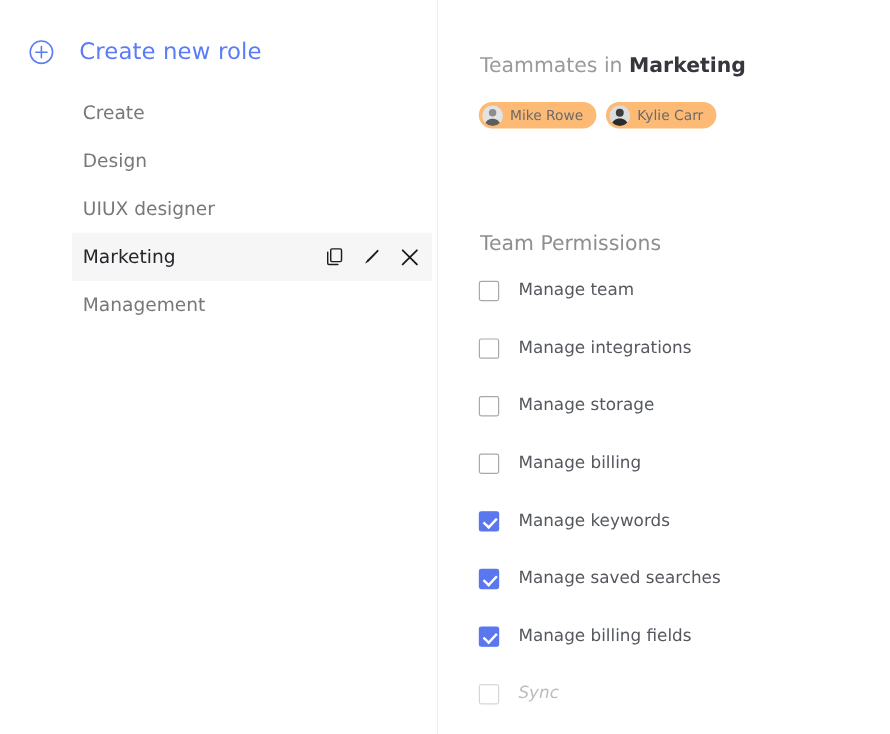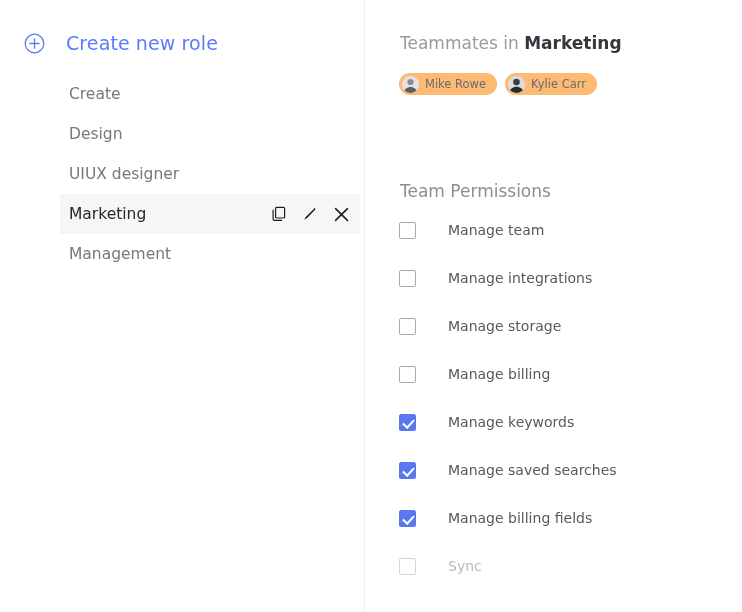--- a/index.html
+++ b/index.html
@@ -94,21 +94,21 @@
   .h-divider {
     position: absolute;
     left: 365px; top: 137px;
     width: 377px; height: 1px;
     background: #ededed;
   }
 
   
   .right-panel {
     position: absolute;
-    left: 365px; top: 0;
+    left: 365px; top: 12px;
     width: 377px; height: 540px;
     background: #ffffff;
   }
   .teammates-title {
     position: absolute;
     left: 35px; top: 33px;
     font-size: 17px;
     color: #9a9a9a;
     white-space: nowrap;
   }
@@ -185,26 +185,26 @@
     left: 4.6px; top: 2.2px;
     width: 5px; height: 9px;
     border: solid #ffffff;
     border-width: 0 2px 2px 0;
     transform: rotate(43deg);
   }
   .cbox.disabled {
     border-color: #d6d6d6;
   }
   .perm-label {
-    margin-left: 32px;
+    margin-left: 16px;
     font-size: 14px;
     color: #55585e;
     white-space: nowrap;
   }
-  .perm-row.disabled .perm-label { color: #bcbcbc; }
+  .perm-row.disabled .perm-label { color: #bcbcbc; font-style: italic; }
 </style>
 </head>
 <body>
 
 <div class="app">
 
   <div class="left-panel">
 
     <div class="create-row">
       <svg class="plus-icon" viewBox="0 0 21 21">

